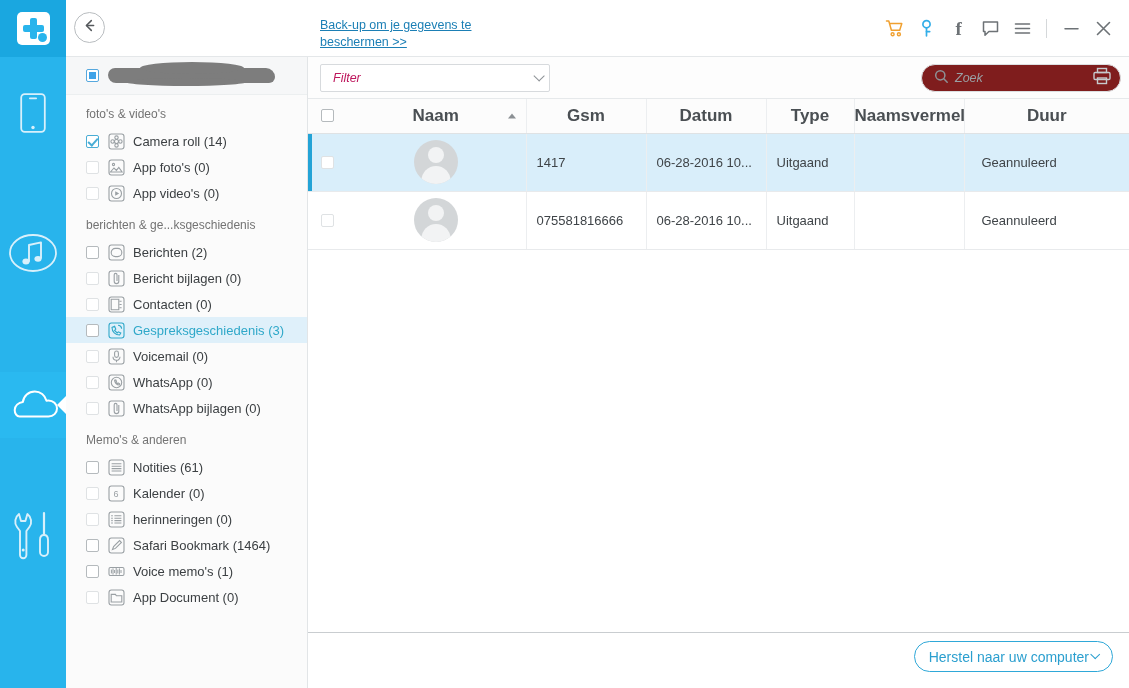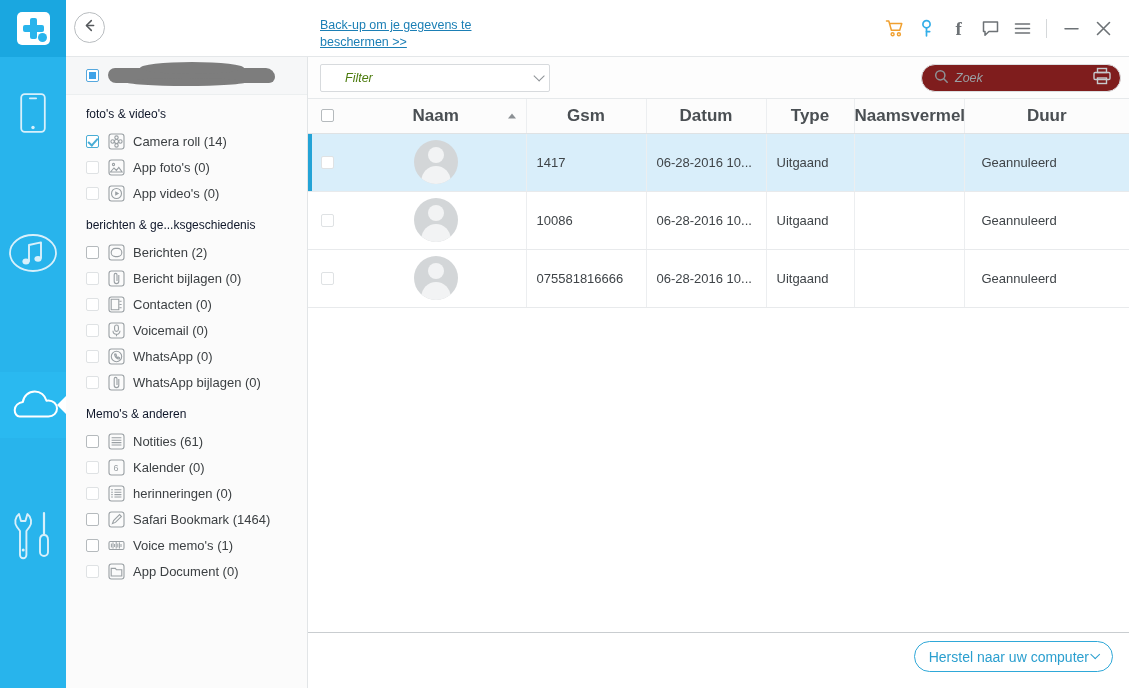--- a/index.html
+++ b/index.html
@@ -146,21 +146,21 @@
     content: ""; position: absolute; left: 32px; top: -6px;
     width: 104px; height: 12px; background: #7d7d7d;
     border-radius: 50%;
   }
   .redacted::after {
     content: ""; position: absolute; left: 18px; top: 10px;
     width: 120px; height: 8px; background: #7d7d7d;
     border-radius: 50%;
   }
   .sec-head {
-    font-size: 12px; color: #0f172a;
+    font-size: 12px; color: #737373;
     padding: 12px 0 7px 20px;
     white-space: nowrap; overflow: hidden;
   }
   .li {
     height: 26px;
     display: flex; align-items: center;
     padding-left: 20px;
     font-size: 13px; color: #3c4043;
     cursor: pointer;
   }
@@ -187,21 +187,21 @@
   .filter-sel {
     position: absolute; left: 12px; top: 7px;
     width: 230px; height: 28px;
     border: 1px solid #d7dadd; border-radius: 2px;
     background: #fff;
     display: flex; align-items: center;
     padding: 0 8px 0 12px;
     cursor: pointer;
   }
   .filter-sel .ph {
-    flex: 1; font-size: 12.5px; font-style: italic; color: #4d7c0f; margin-left: 12px;
+    flex: 1; font-size: 12.5px; font-style: italic; color: #be185d;
   }
   .search-wrap {
     position: absolute; right: 8px; top: 7px;
     width: 200px; height: 28px;
     border: 1px solid #dcdfe1; border-radius: 14px;
     background: #7f1d1d;
     display: flex; align-items: center;
     padding: 0 8px 0 12px;
   }
   .search-wrap .ph {
@@ -485,20 +485,31 @@
         <div class="li">
           <div class="cb faint"></div>
           <span class="ico">
             <svg width="17" height="17" viewBox="0 0 17 17">
               <rect x="1" y="1" width="15" height="15" rx="2.4" stroke="#9aa0a4" stroke-width="1.1" fill="none"></rect>
               <path d="M3.2 3.2h7.6v10.6H3.2z" stroke="#9aa0a4" stroke-width="1.1" fill="none"></path>
               <path d="M11.4 5.2h2.2M11.4 8.5h2.2M11.4 11.8h2.2" stroke="#9aa0a4" stroke-width="1.1" fill="none"></path>
             </svg>
           </span>
           <span class="lbl">Contacten (0)</span>
+        </div>
+        <div class="li sel">
+          <div class="cb"></div>
+          <span class="ico">
+            <svg width="17" height="17" viewBox="0 0 17 17">
+              <rect x="1" y="1" width="15" height="15" rx="2.4" stroke="#2fa8c9" stroke-width="1.1" fill="none"></rect>
+              <path d="M4 5.4c0 4.2 3.4 7.6 7.6 7.6l1.2-2-2.4-1.2-1.2 1.2-2.6-2.6 1.2-1.2L6.6 4.2 4 5.4z" stroke="#2fa8c9" stroke-width="1.1" fill="none"></path>
+              <path d="M10 3.2a3.6 3.6 0 013.6 3.6" stroke="#2fa8c9" stroke-width="1.1" fill="none"></path>
+            </svg>
+          </span>
+          <span class="lbl">Gespreksgeschiedenis (3)</span>
         </div>
         <div class="li">
           <div class="cb faint"></div>
           <span class="ico">
             <svg width="17" height="17" viewBox="0 0 17 17">
               <rect x="1" y="1" width="15" height="15" rx="2.4" stroke="#9aa0a4" stroke-width="1.1" fill="none"></rect>
               <rect x="6.6" y="3" width="3.8" height="6.4" rx="1.9" stroke="#9aa0a4" stroke-width="1.1" fill="none"></rect>
               <path d="M5 8.8a3.5 3.5 0 007 0M8.5 12.3v2" stroke="#9aa0a4" stroke-width="1.1" fill="none"></path>
             </svg>
           </span>
@@ -650,33 +661,20 @@
               <td class="c-nv"></td>
               <td class="c-dur">Geannuleerd</td>
             </tr>
             <tr class="row">
               <td class="c-chk">
                 <div class="cb faint" style="margin:0 auto;"></div>
               </td>
               <td class="c-name">
                 <div class="avatar"></div>
               </td>
-              <td class="c-gsm">10086</td>
-              <td class="c-date">06-28-2016 10...</td>
-              <td class="c-type">Uitgaand</td>
-              <td class="c-nv"></td>
-              <td class="c-dur">Geannuleerd</td>
-            </tr>
-            <tr class="row">
-              <td class="c-chk">
-                <div class="cb faint" style="margin:0 auto;"></div>
-              </td>
-              <td class="c-name">
-                <div class="avatar"></div>
-              </td>
               <td class="c-gsm">075581816666</td>
               <td class="c-date">06-28-2016 10...</td>
               <td class="c-type">Uitgaand</td>
               <td class="c-nv"></td>
               <td class="c-dur">Geannuleerd</td>
             </tr>
           </tbody>
       </table>
     </div>
 

